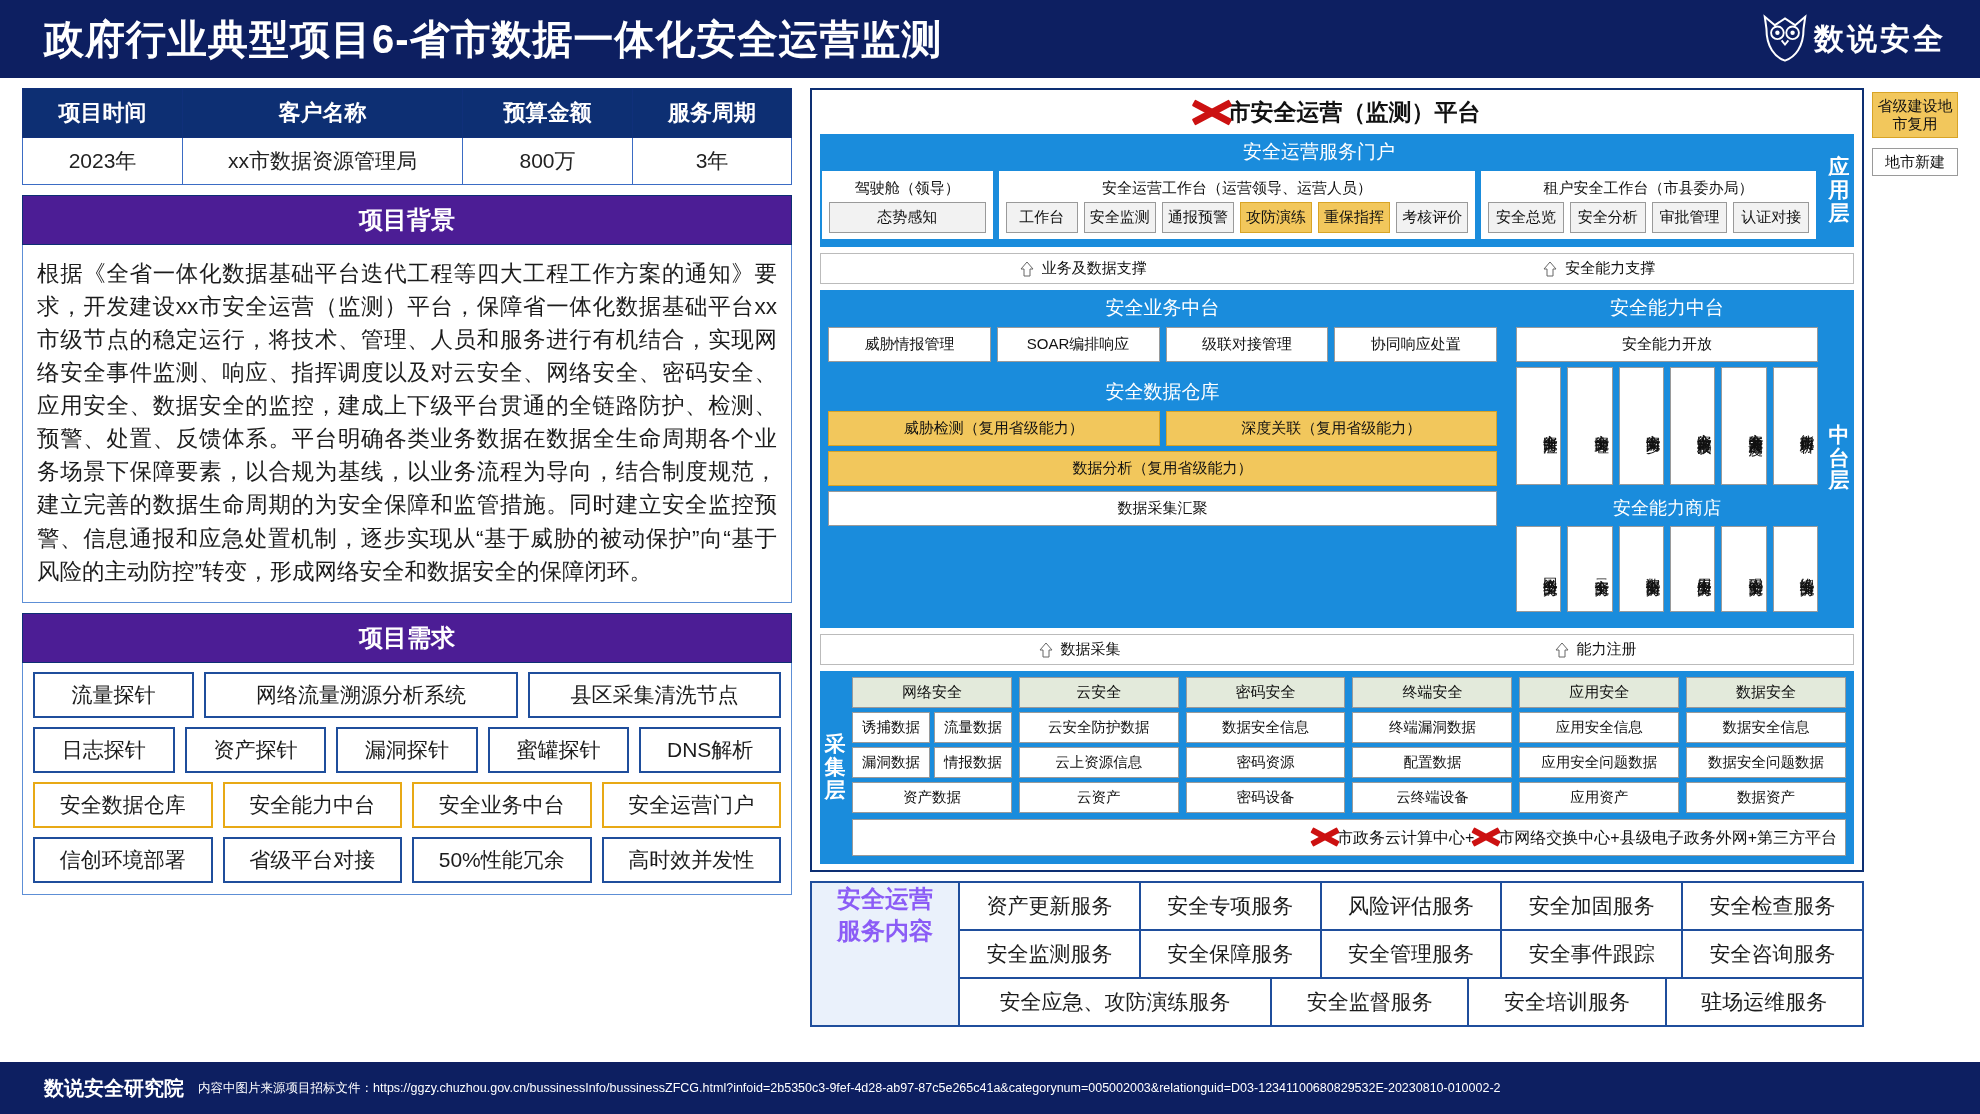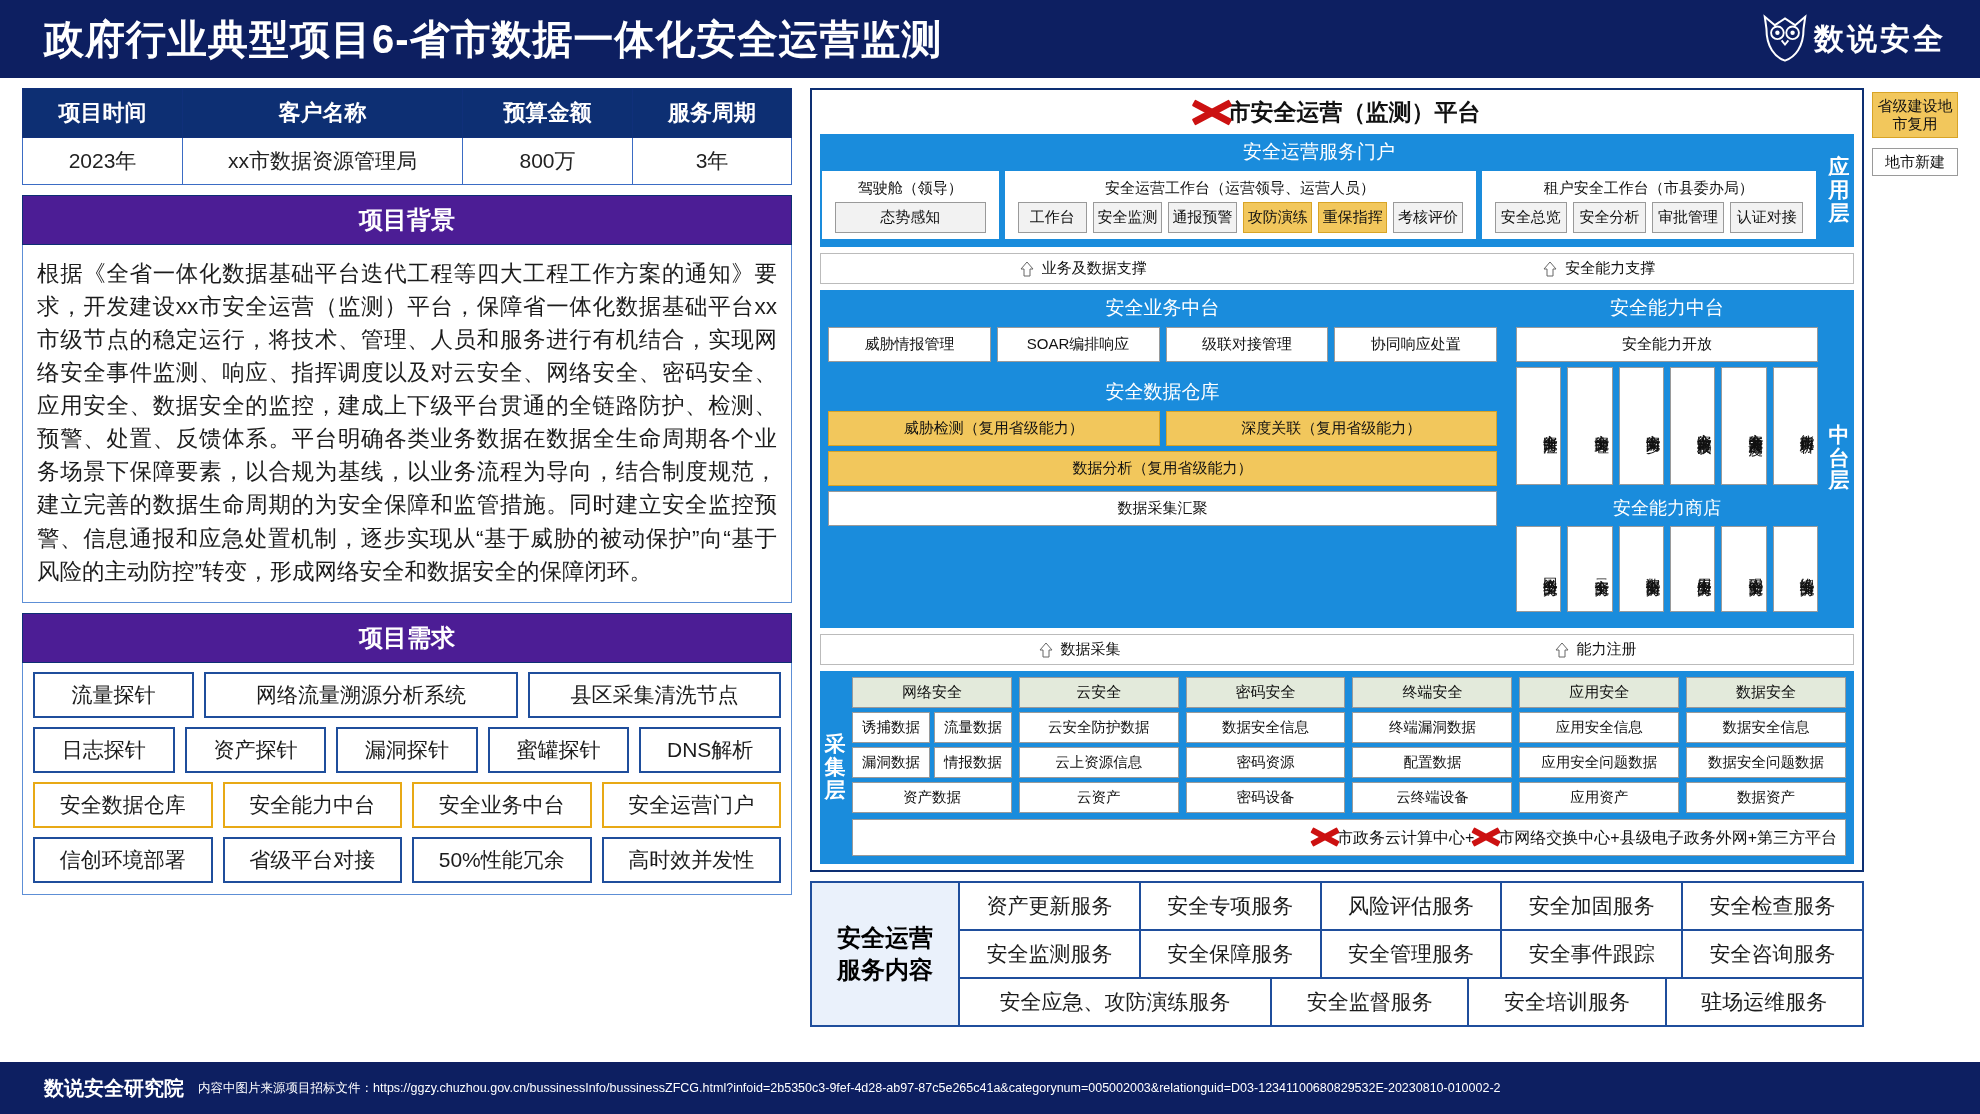--- a/index.html
+++ b/index.html
@@ -70,21 +70,21 @@
   .layer{ background:#1a8cdc; margin:0 8px 6px 8px; display:flex; }
   .layer-label{
     width:30px; flex:none; color:#fff; font-size:21px; font-weight:bold;
     display:flex; flex-direction:column; align-items:center; justify-content:center;
     line-height:1.08; padding:2px 0;
   }
   .layer-body{ flex:1; padding:0 8px 8px 2px; }
   .layer-head{
     text-align:center; color:#fff; font-size:19px; padding:5px 0 6px 0;
   }
-  .grp{ border:1px solid #fff; background:#fff; padding:5px 12px; }
+  .grp{ border:1px solid #fff; background:#fff; padding:5px 6px; }
   .grp-title{ text-align:center; font-size:15px; color:#111; padding:2px 0 4px 0; }
   .btns{ display:flex; gap:6px; }
   .btn{
     flex:1; text-align:center; font-size:15px; color:#111; background:#f2f2f2;
     border:1px solid #9a9a9a; padding:5px 3px; white-space:nowrap;
   }
   .btn.y{ background:#f2c75c; border-color:#d8a426; }
   .connector{
     background:#fff; margin:0 8px 6px 8px; display:flex; padding:5px 0;
     align-items:center; justify-content:space-around; font-size:15px; color:#111;
@@ -118,22 +118,22 @@
   }
   .coll-split{ display:flex; gap:4px; margin-bottom:4px; }
   .coll-split .coll-cell{ flex:1; margin-bottom:0; }
   .foot-band{
     background:#fff; border:1px solid #9a9a9a; text-align:right;
     font-size:16px; color:#111; padding:6px 8px; margin-top:2px;
   }
   
   .svc{ display:flex; margin-top:9px; border:2px solid #1f4e9c; }
   .svc-label{
-    width:148px; flex:none; background:#eaf1fb; color:#000000; font-weight:bold;
-    font-size:24px; display:flex; align-items:center; justify-content:center;
+    width:148px; flex:none; background:#eaf1fb; color:#8b5cf6; font-weight:bold;
+    font-size:24px; display:flex; align-items:flex-start; justify-content:center;
     text-align:center; line-height:1.35; border-right:2px solid #1f4e9c;
   }
   .svc-grid{ flex:1; }
   .svc-row{ display:flex; }
   .svc-row:not(:last-child){ border-bottom:2px solid #1f4e9c; }
   .svc-cell{
     flex:1; text-align:center; font-size:21px; color:#1c1c1c; padding:9px 2px;
     white-space:nowrap;
   }
   .svc-cell:not(:last-child){ border-right:2px solid #1f4e9c; }

